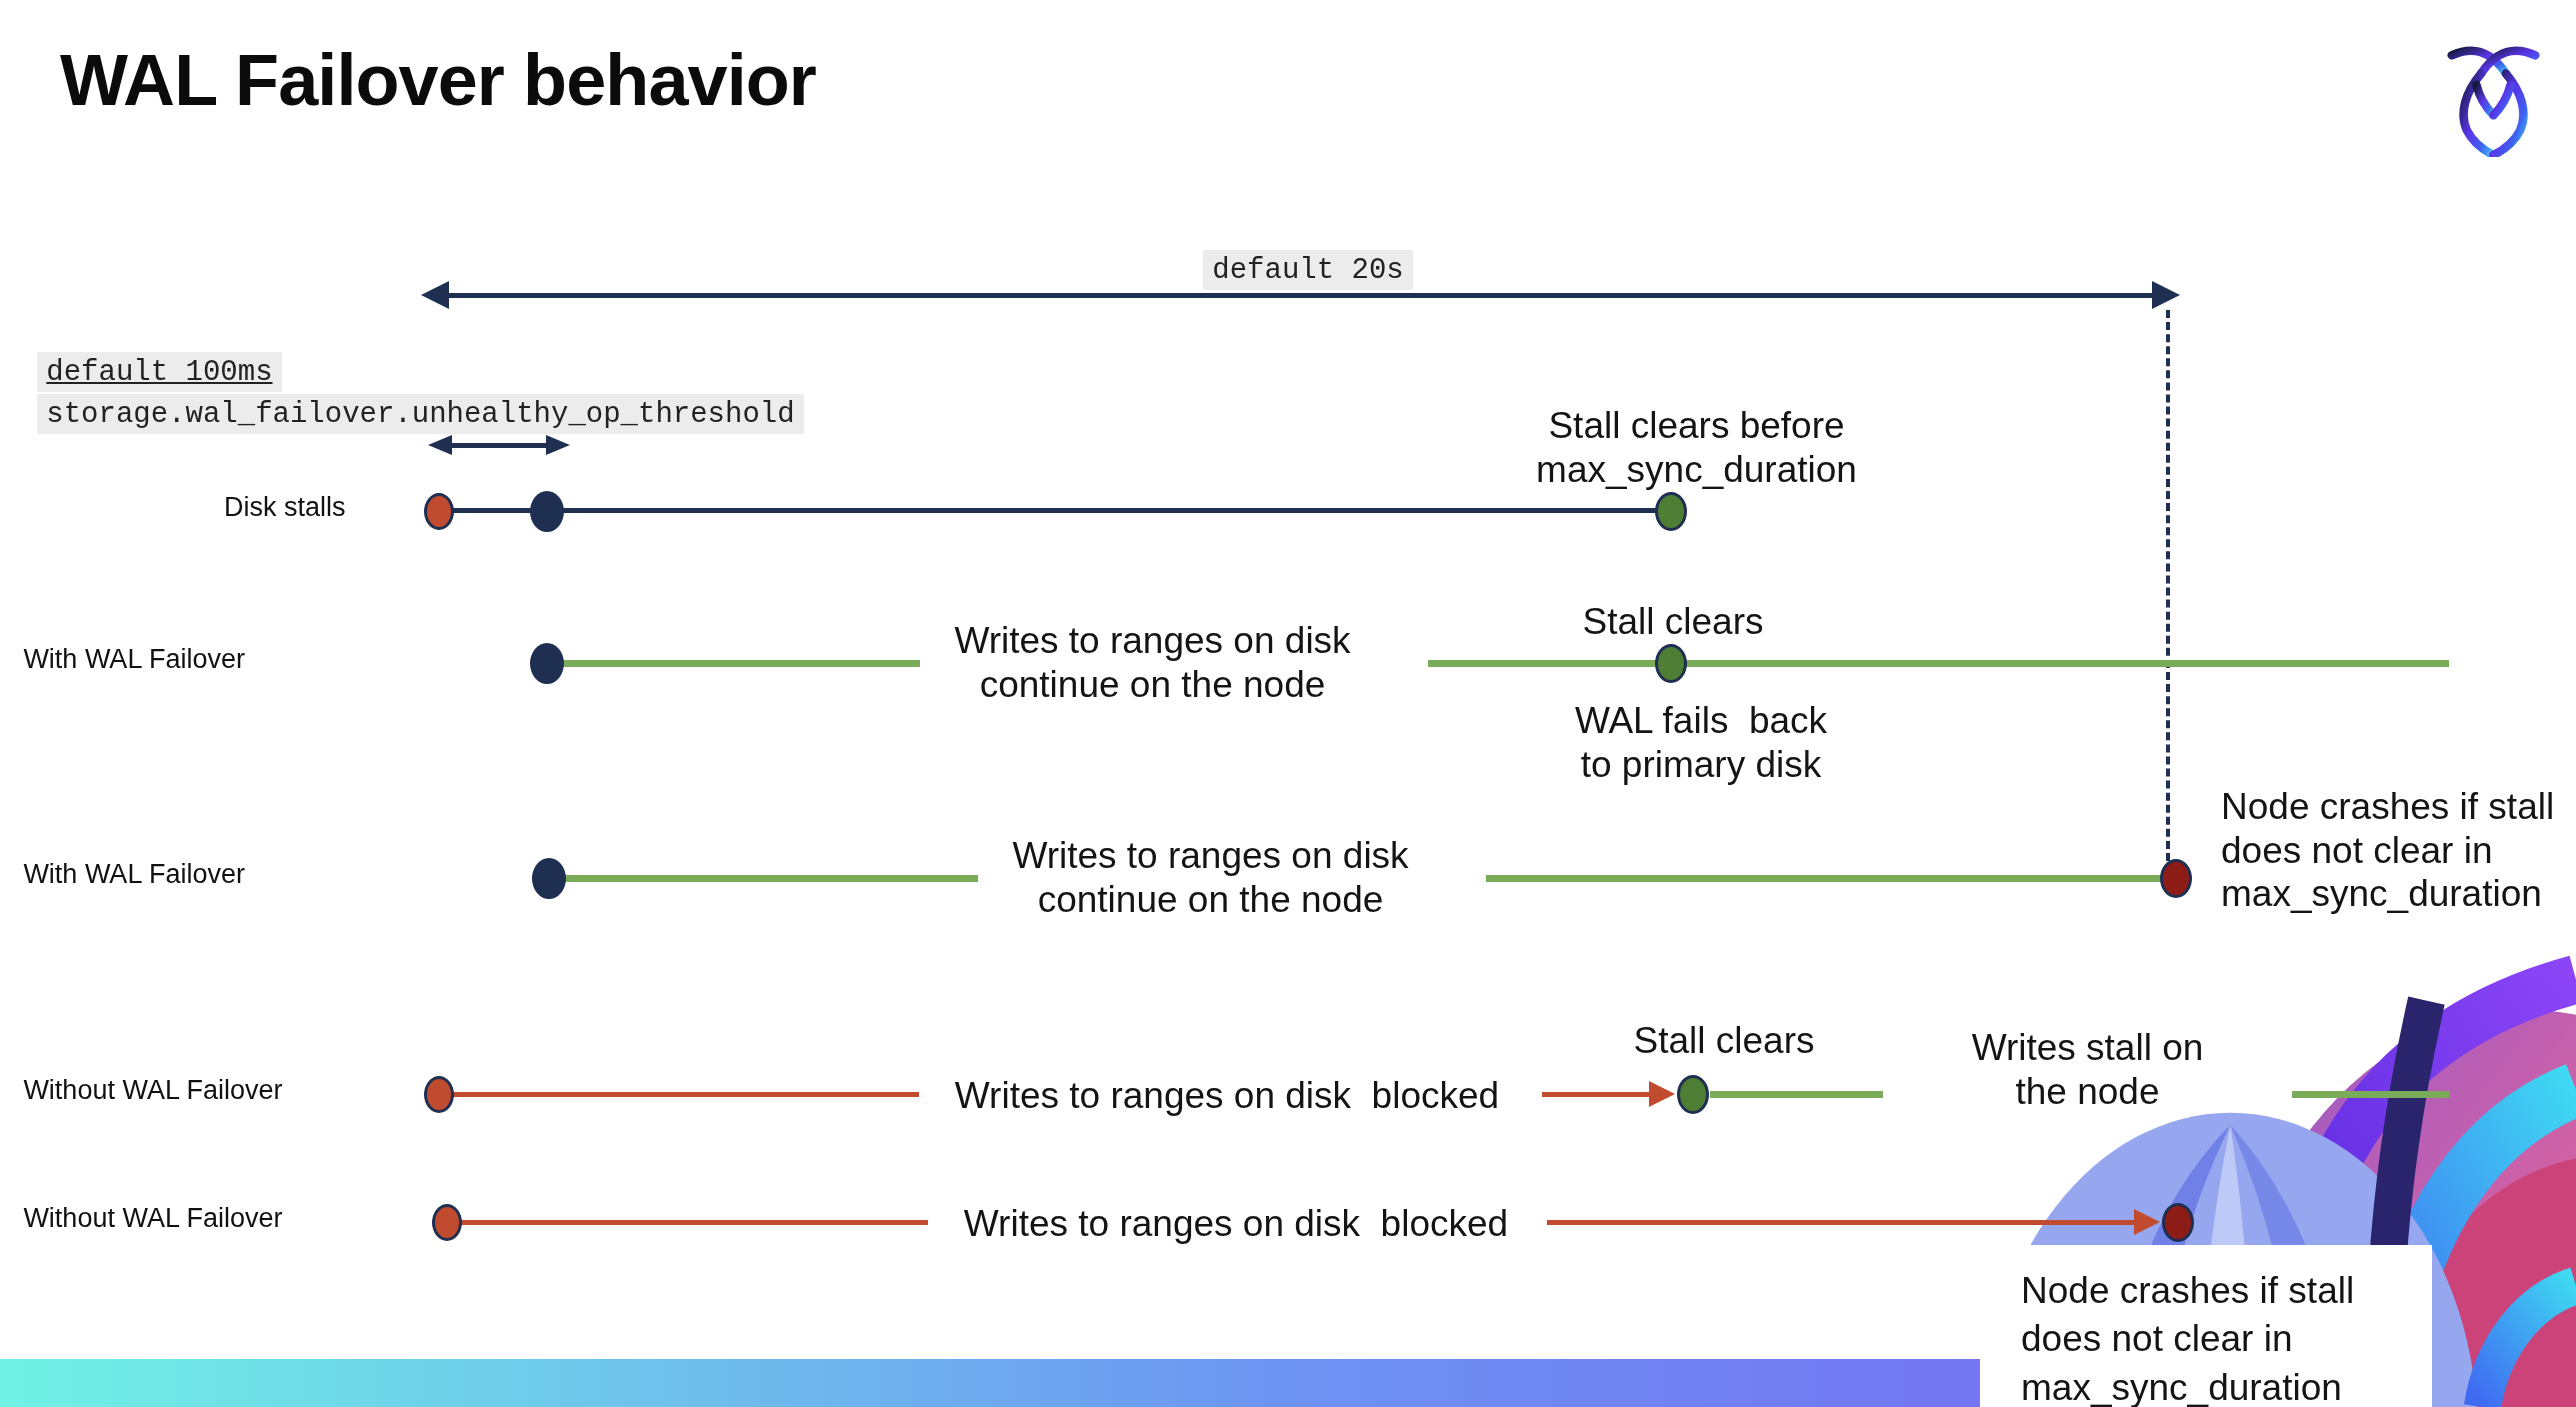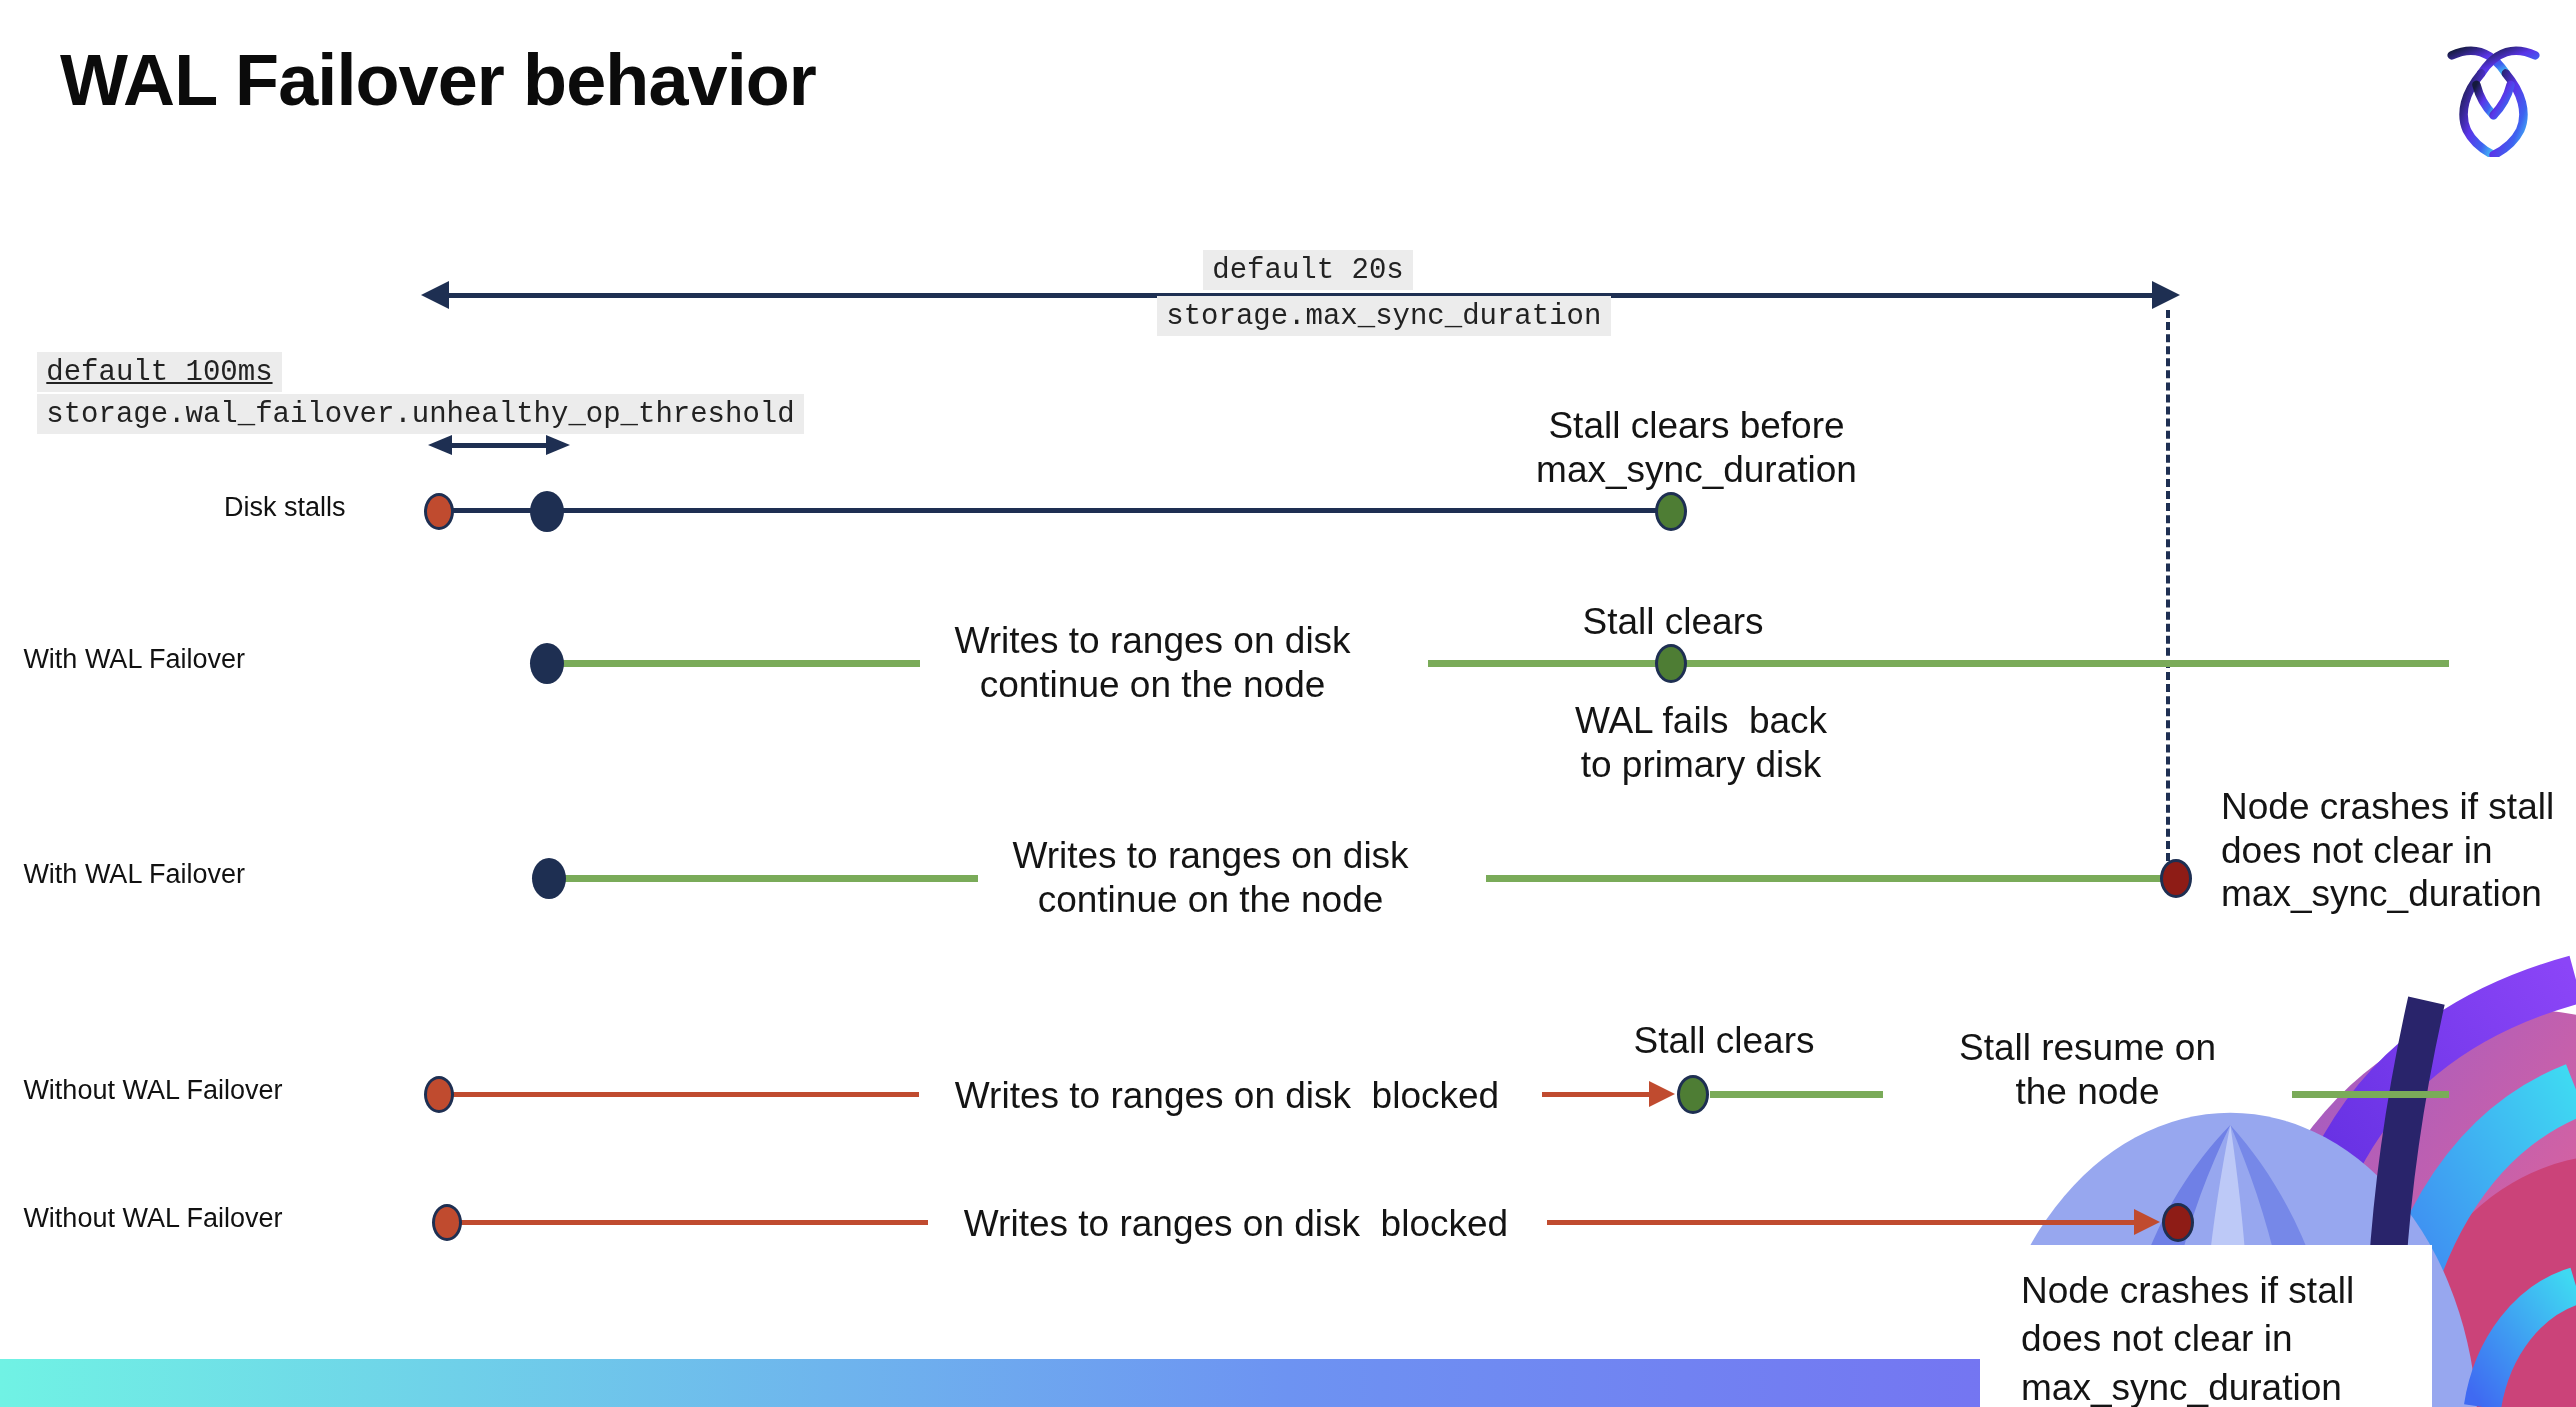--- a/index.html
+++ b/index.html
@@ -103,21 +103,20 @@
       <path d="M50,118 L50,76"></path>
       <path d="M50,76 C41,67 35,56 32,44"></path>
       <path d="M50,76 C59,67 65,56 68,44"></path>
     </g>
   </svg>
 
   <div class="hline navy-line" style="left:447px; top:293px; width:1705px;"></div>
   <div class="tri tri-left-navy" style="left:421px; top:281px;"></div>
   <div class="tri tri-right-navy" style="left:2152px; top:281px;"></div>
   <div class="code" style="left:1203px; top:250px;">default 20s</div>
-  <div class="code" style="left:1157px; top:296px;">storage.max_sync_duration</div>
 
   <div class="code" style="left:37px; top:352px;text-decoration:underline;">default 100ms</div>
   <div class="code" style="left:37px; top:394px;">storage.wal_failover.unhealthy_op_threshold</div>
   <div class="hline navy-line" style="left:451px; top:443px; width:97px;"></div>
   <div class="tri tri-left-navy sm" style="left:428px; top:435px;"></div>
   <div class="tri tri-right-navy sm" style="left:546px; top:435px;"></div>
 
   <div class="dashed-v" style="left:2166px; top:310px; height:551px;"></div>
 
   <div class="rowlabel" style="left:224px; top:492px;">Disk stalls</div>
@@ -152,21 +151,21 @@
 
   <div class="rowlabel" style="left:23.4px; top:1075px;">Without WAL Failover</div>
   <div class="dot dot-red" style="left:424px; top:1076px;"></div>
   <div class="hline red-line" style="left:439px; top:1092px; width:480px;"></div>
   <div class="ann center" style="left:937px; top:1074px; width:580px;">Writes to ranges on disk  blocked</div>
   <div class="hline red-line" style="left:1542px; top:1092px; width:108px;"></div>
   <div class="tri tri-right-red" style="left:1649px; top:1081px;"></div>
   <div class="dot dot-green" style="left:1677px; top:1075px;"></div>
   <div class="ann center" style="left:1584px; top:1019px; width:280px;">Stall clears</div>
   <div class="hline green-line" style="left:1710px; top:1091px; width:173px;"></div>
-  <div class="ann center" style="left:1924px; top:1026px; width:327px;">Stall resume on
+  <div class="ann center" style="left:1924px; top:1026px; width:327px;">Writes stall on
 the node</div>
   <div class="hline green-line" style="left:2292px; top:1091px; width:157px;"></div>
 
   <div class="rowlabel" style="left:23.4px; top:1203px;">Without WAL Failover</div>
   <div class="dot dot-red" style="left:432px; top:1204px;"></div>
   <div class="hline red-line" style="left:447px; top:1220px; width:481px;"></div>
   <div class="ann center" style="left:946px; top:1202px; width:580px;">Writes to ranges on disk  blocked</div>
   <div class="hline red-line" style="left:1547px; top:1220px; width:589px;"></div>
   <div class="tri tri-right-red" style="left:2134px; top:1209px;"></div>
   <div class="dot dot-maroon" style="left:2162px; top:1203px;"></div>

